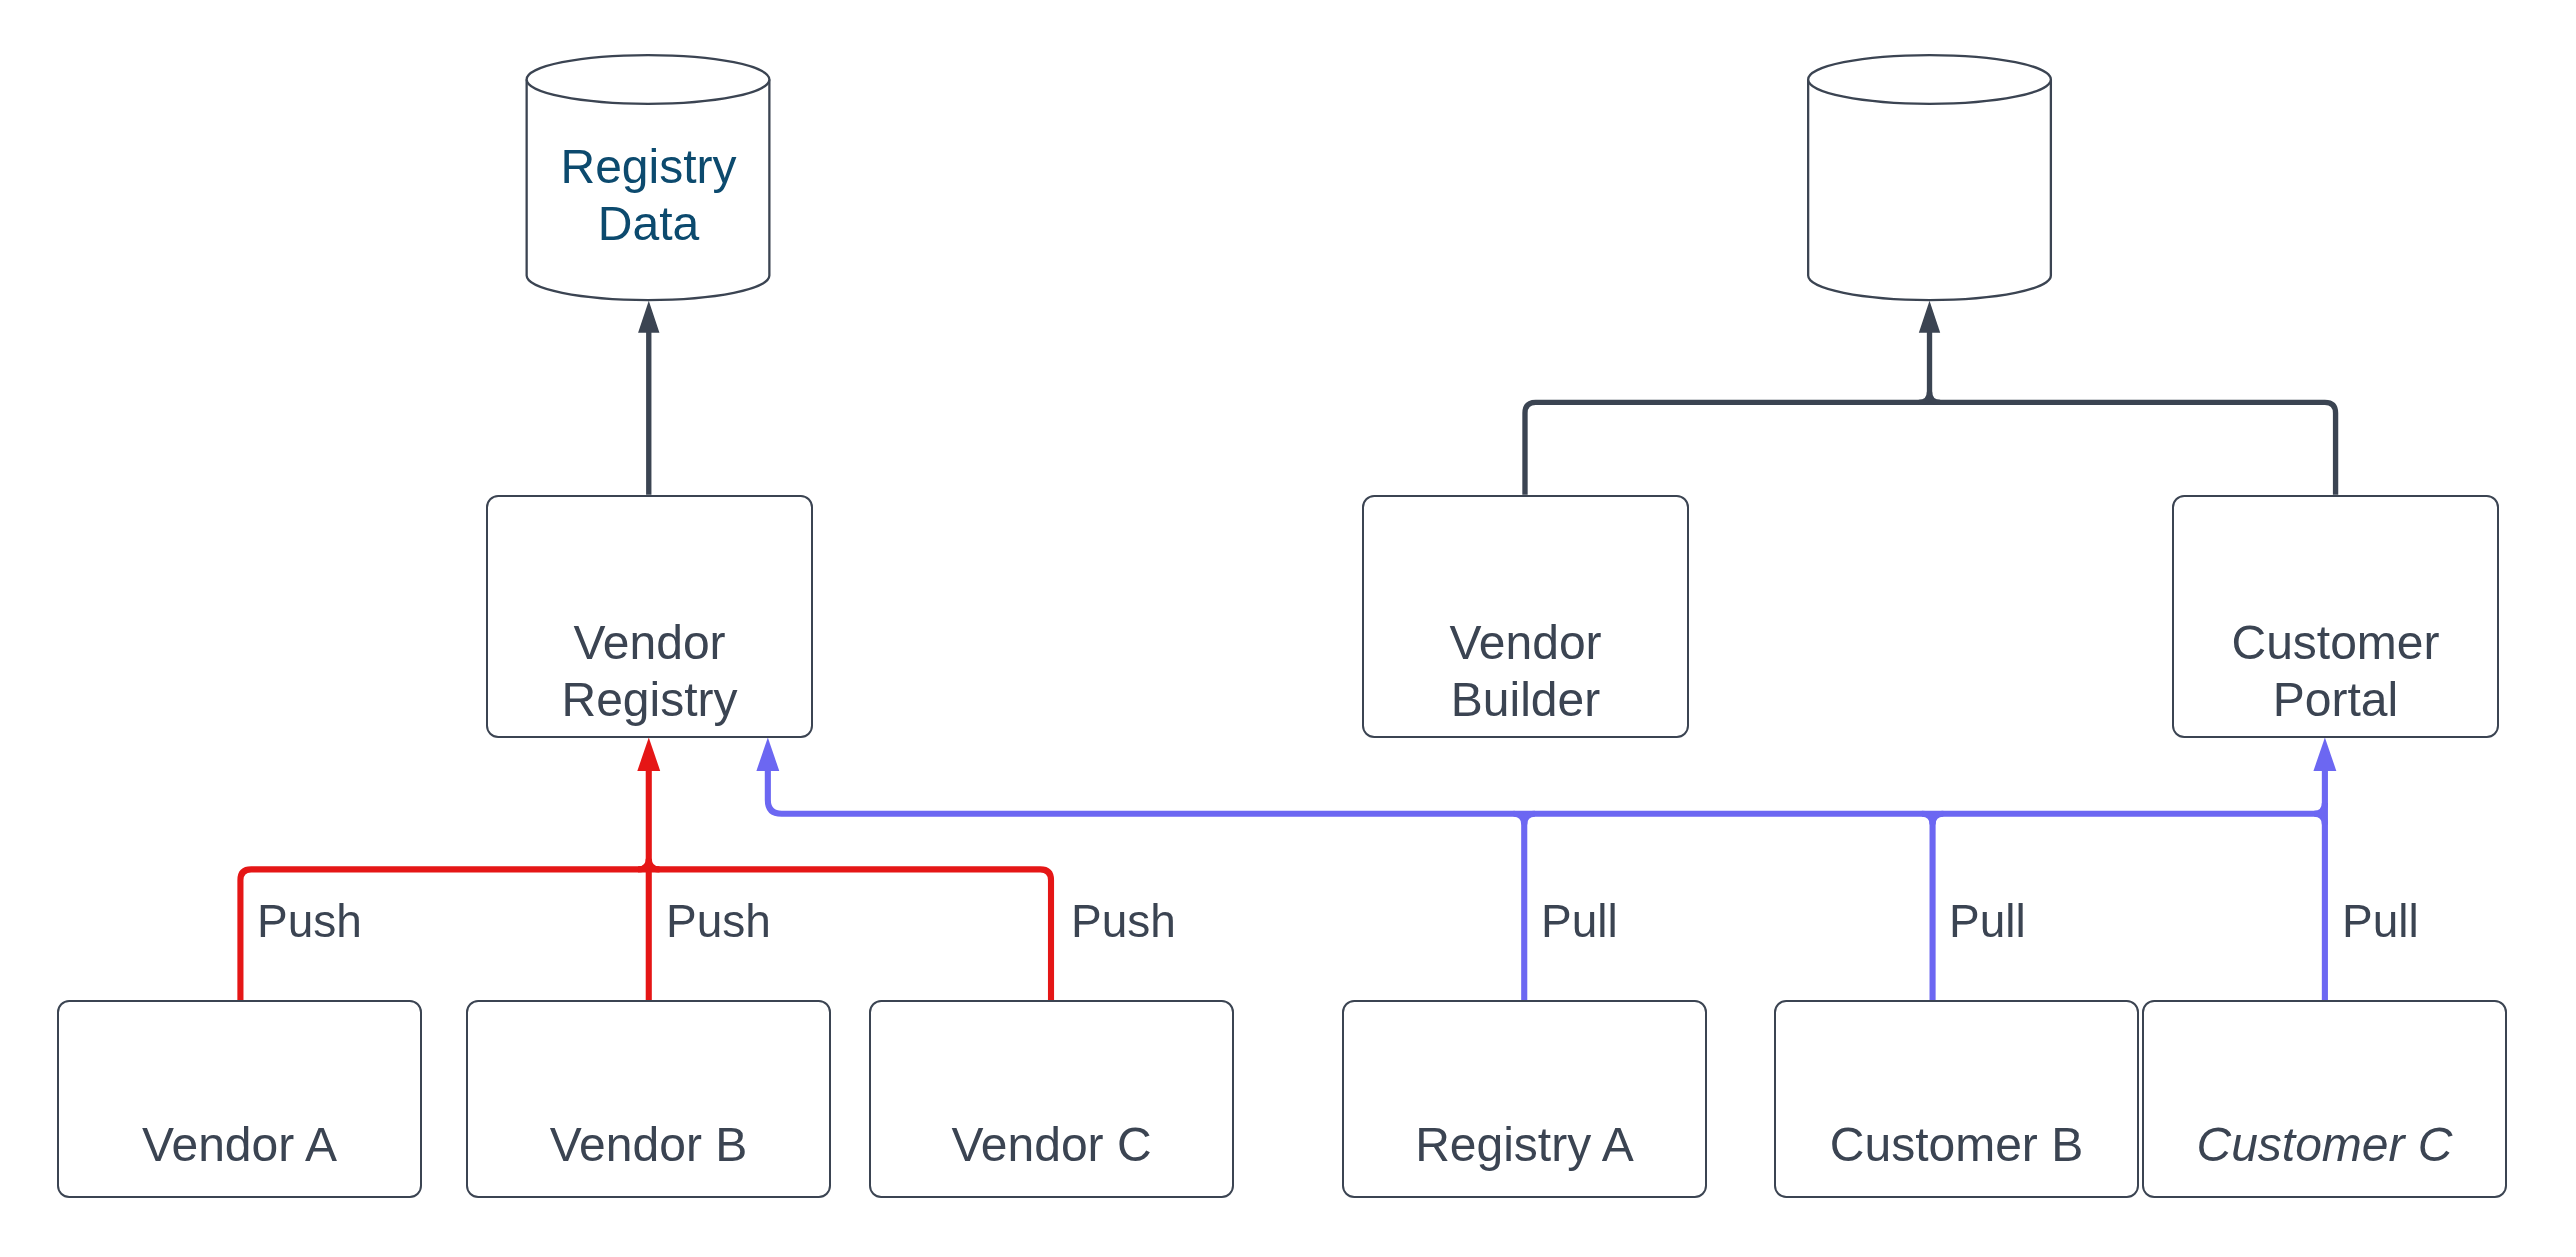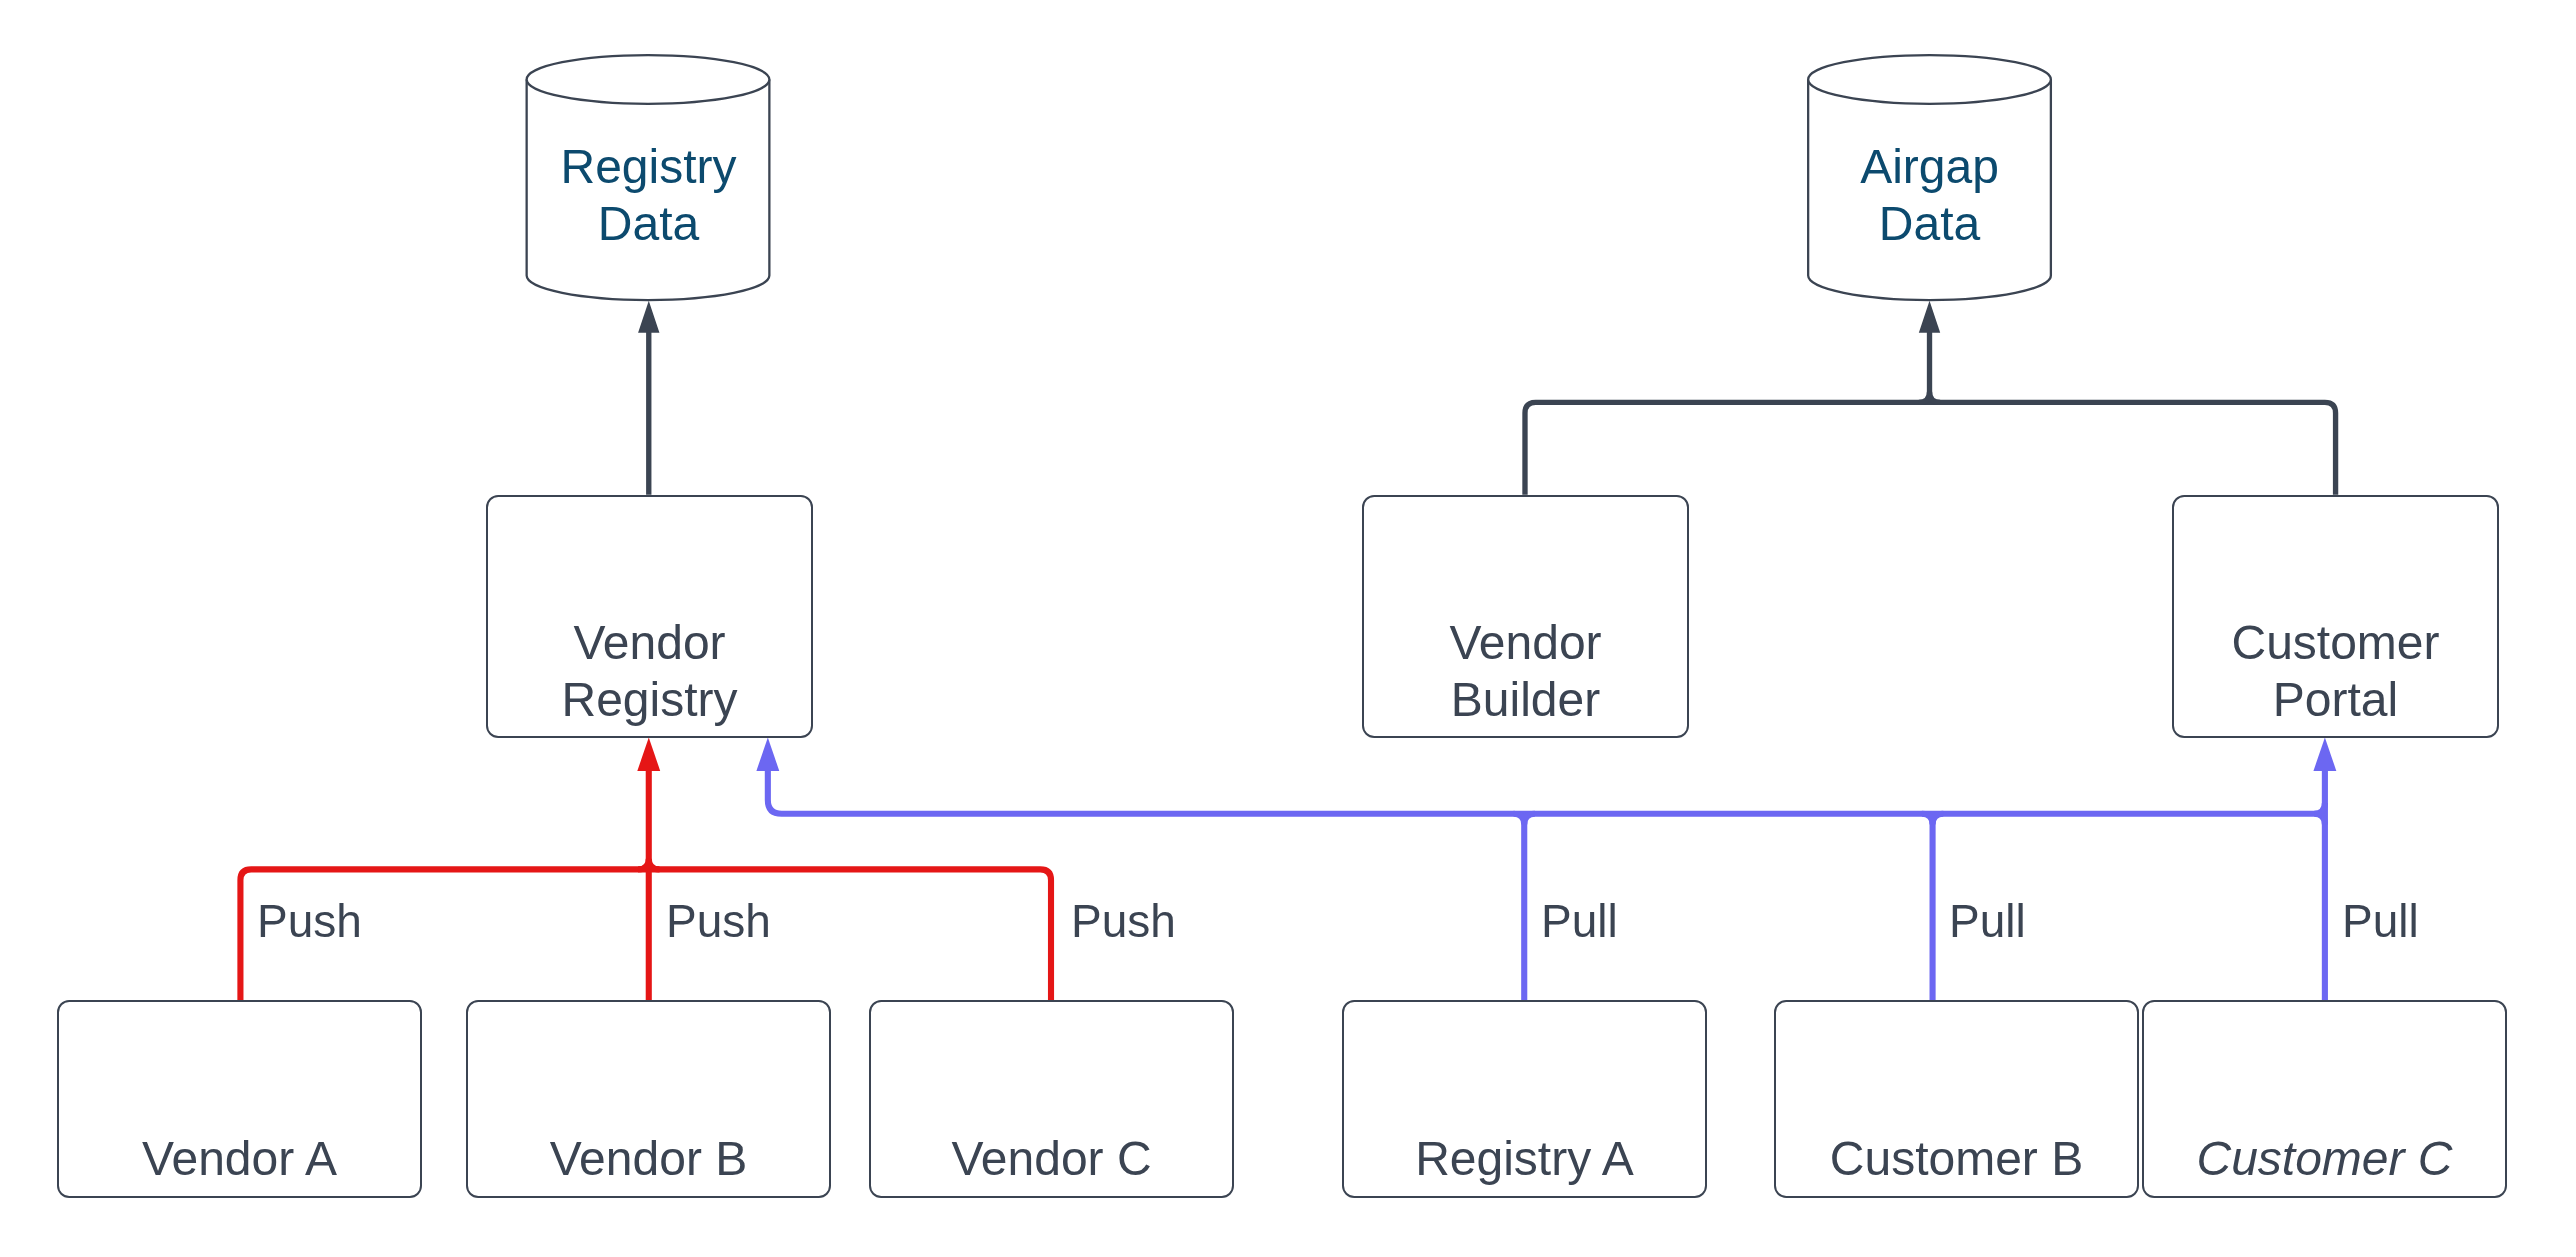--- a/index.html
+++ b/index.html
@@ -46,21 +46,21 @@
     top: 495px;
     width: 327px;
     height: 243px;
     padding: 0 29px;
     padding-bottom: 7.6px;
   }
   .node.leaf {
     top: 1000px;
     width: 365px;
     height: 198px;
-    padding-bottom: 8px;
+    padding-bottom: 22px;
     white-space: nowrap;
   }
   .cyl-label {
     position: absolute;
     top: 114px;
     width: 243px;
     height: 164px;
     display: flex;
     align-items: center;
     justify-content: center;
@@ -121,21 +121,20 @@
       <ellipse cx="849" cy="104" rx="159" ry="32" fill="#ffffff" stroke="#3b4452" stroke-width="3"></ellipse>
     </g>
 
     <g>
       <path d="M2369 104 V361 A159 32 0 0 0 2687 361 V104" fill="#ffffff" stroke="#3b4452" stroke-width="3"></path>
       <ellipse cx="2528" cy="104" rx="159" ry="32" fill="#ffffff" stroke="#3b4452" stroke-width="3"></ellipse>
     </g>
   </svg>
 
   <div class="cyl-label" style="left:527px;">Registry Data</div>
-  <div class="cyl-label" style="left:1808px;">Airgap Data</div>
 
   <div class="node mid" style="left:486px;">
     <span>Vendor Registry</span>
   </div>
   <div class="node mid" style="left:1362px;">
     <span>Vendor Builder</span>
   </div>
   <div class="node mid" style="left:2172px;">
     <span>Customer Portal</span>
   </div>

